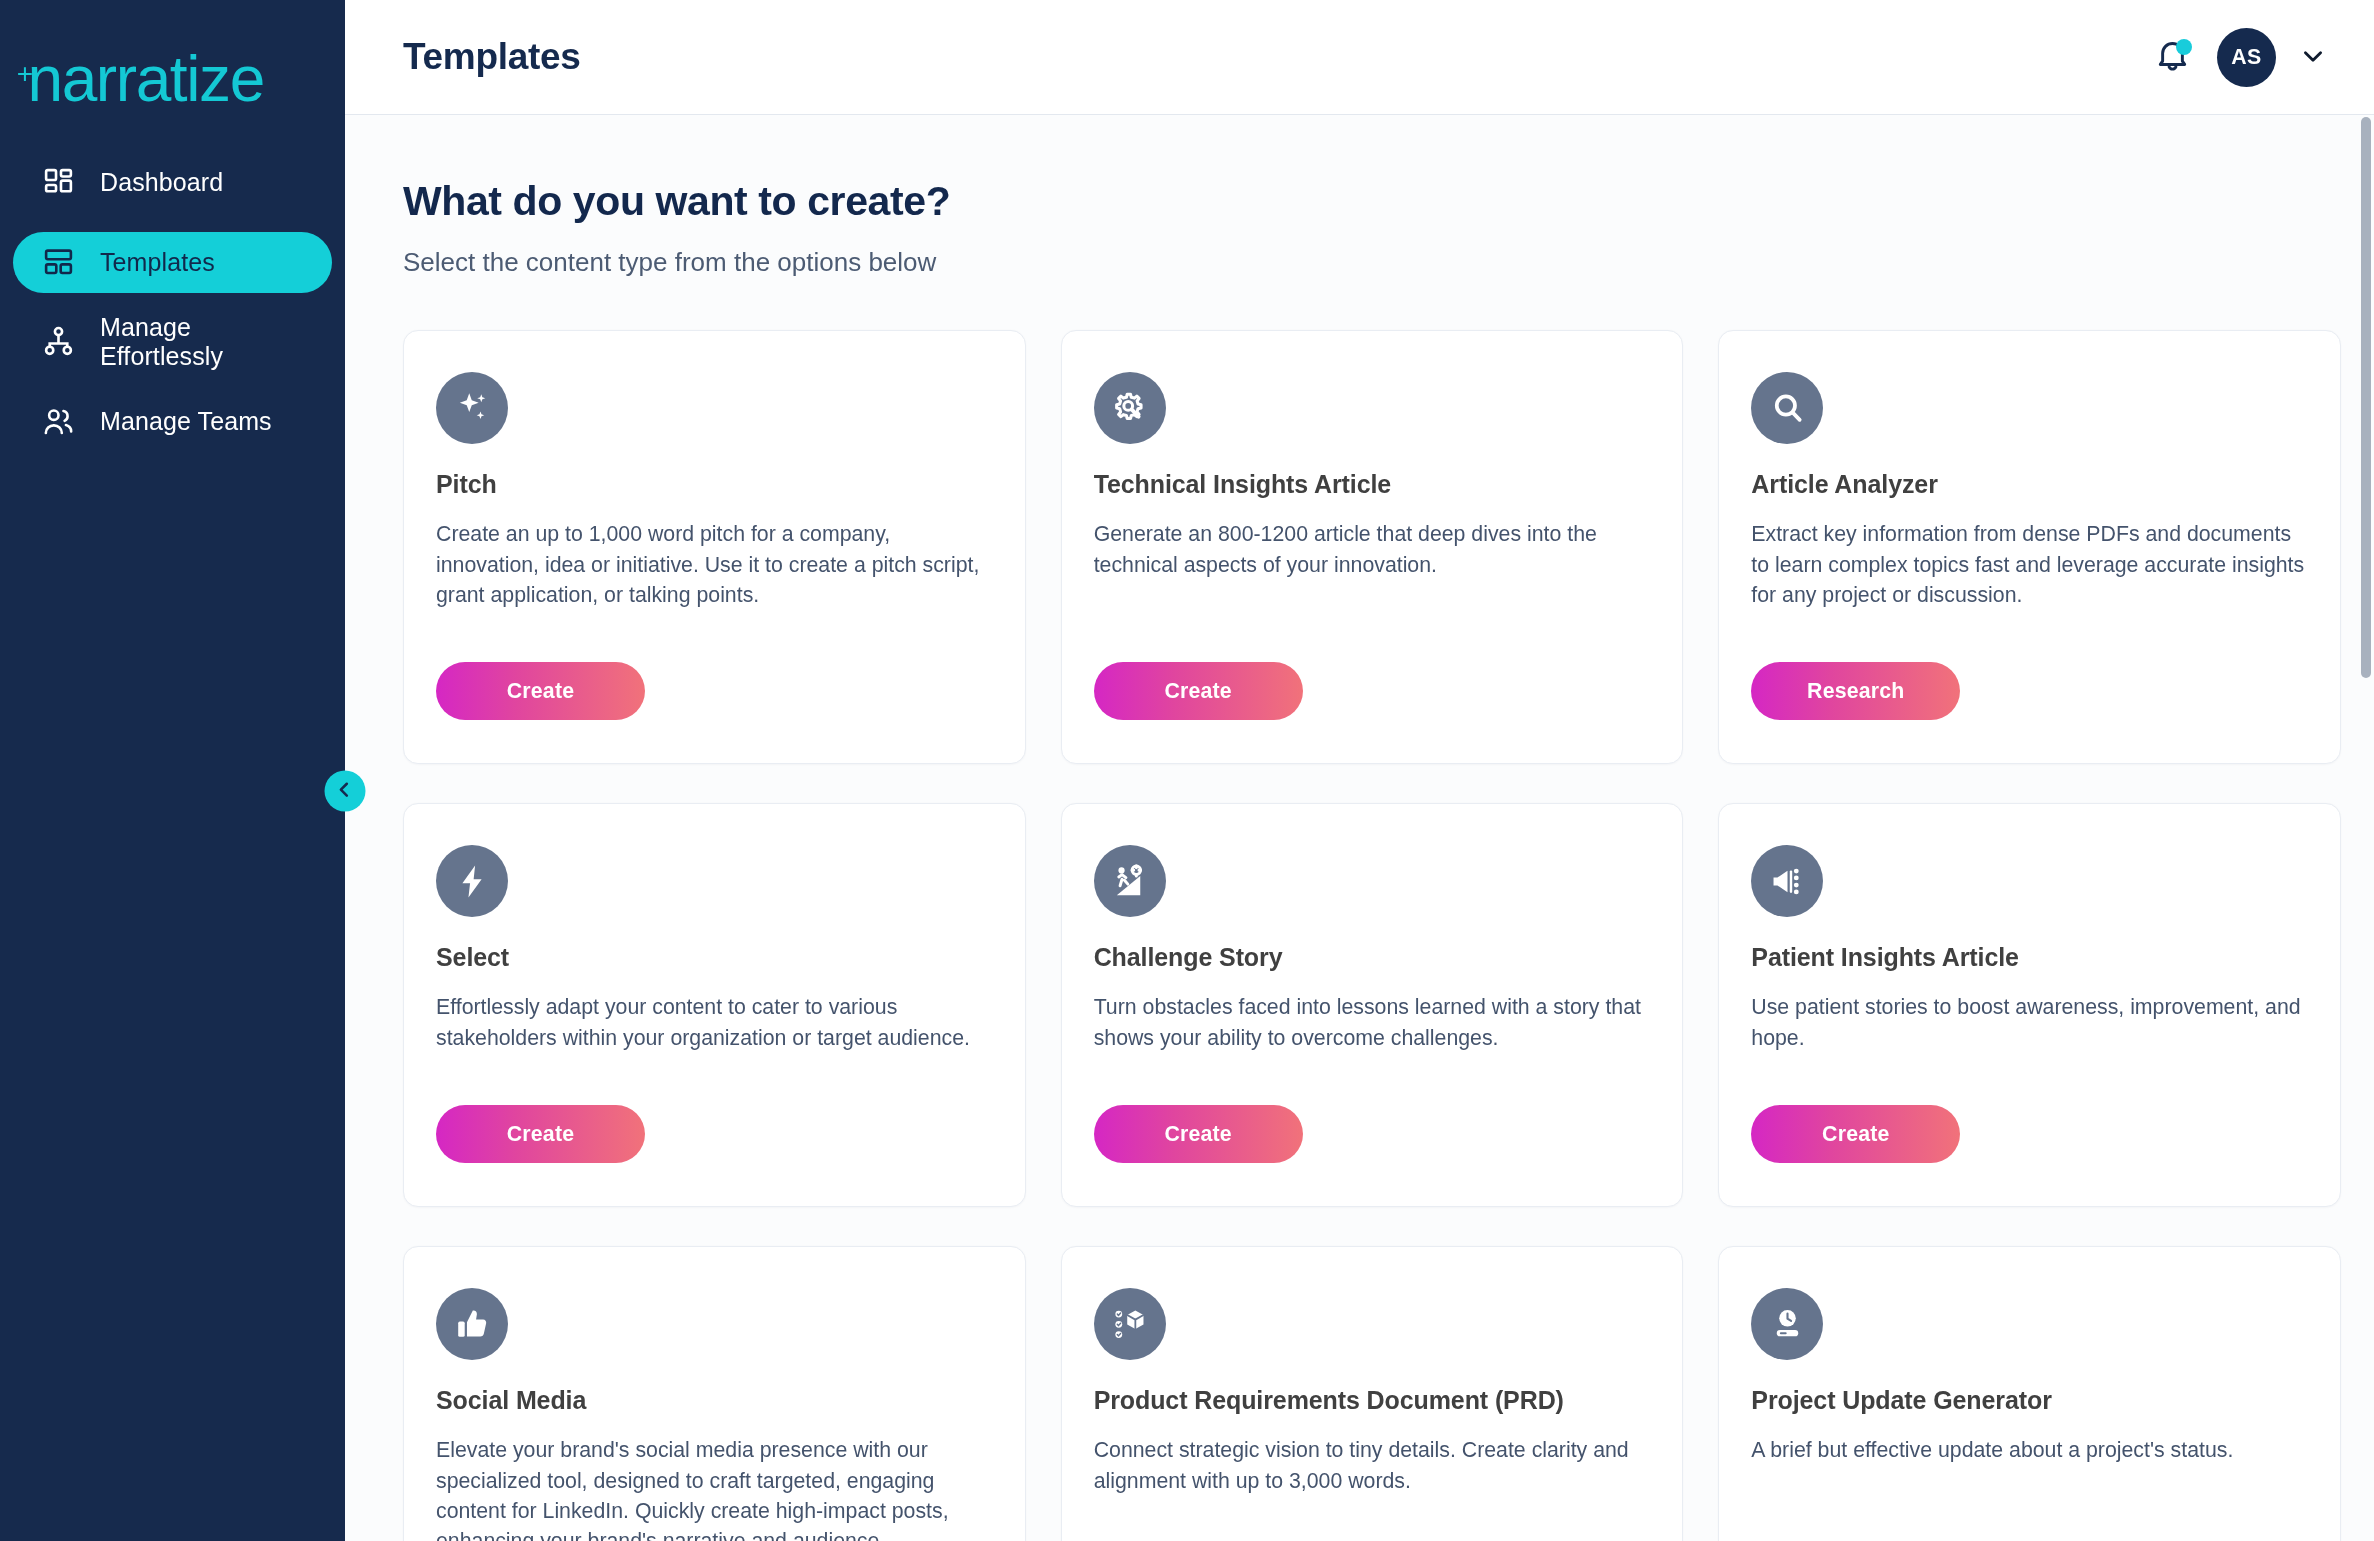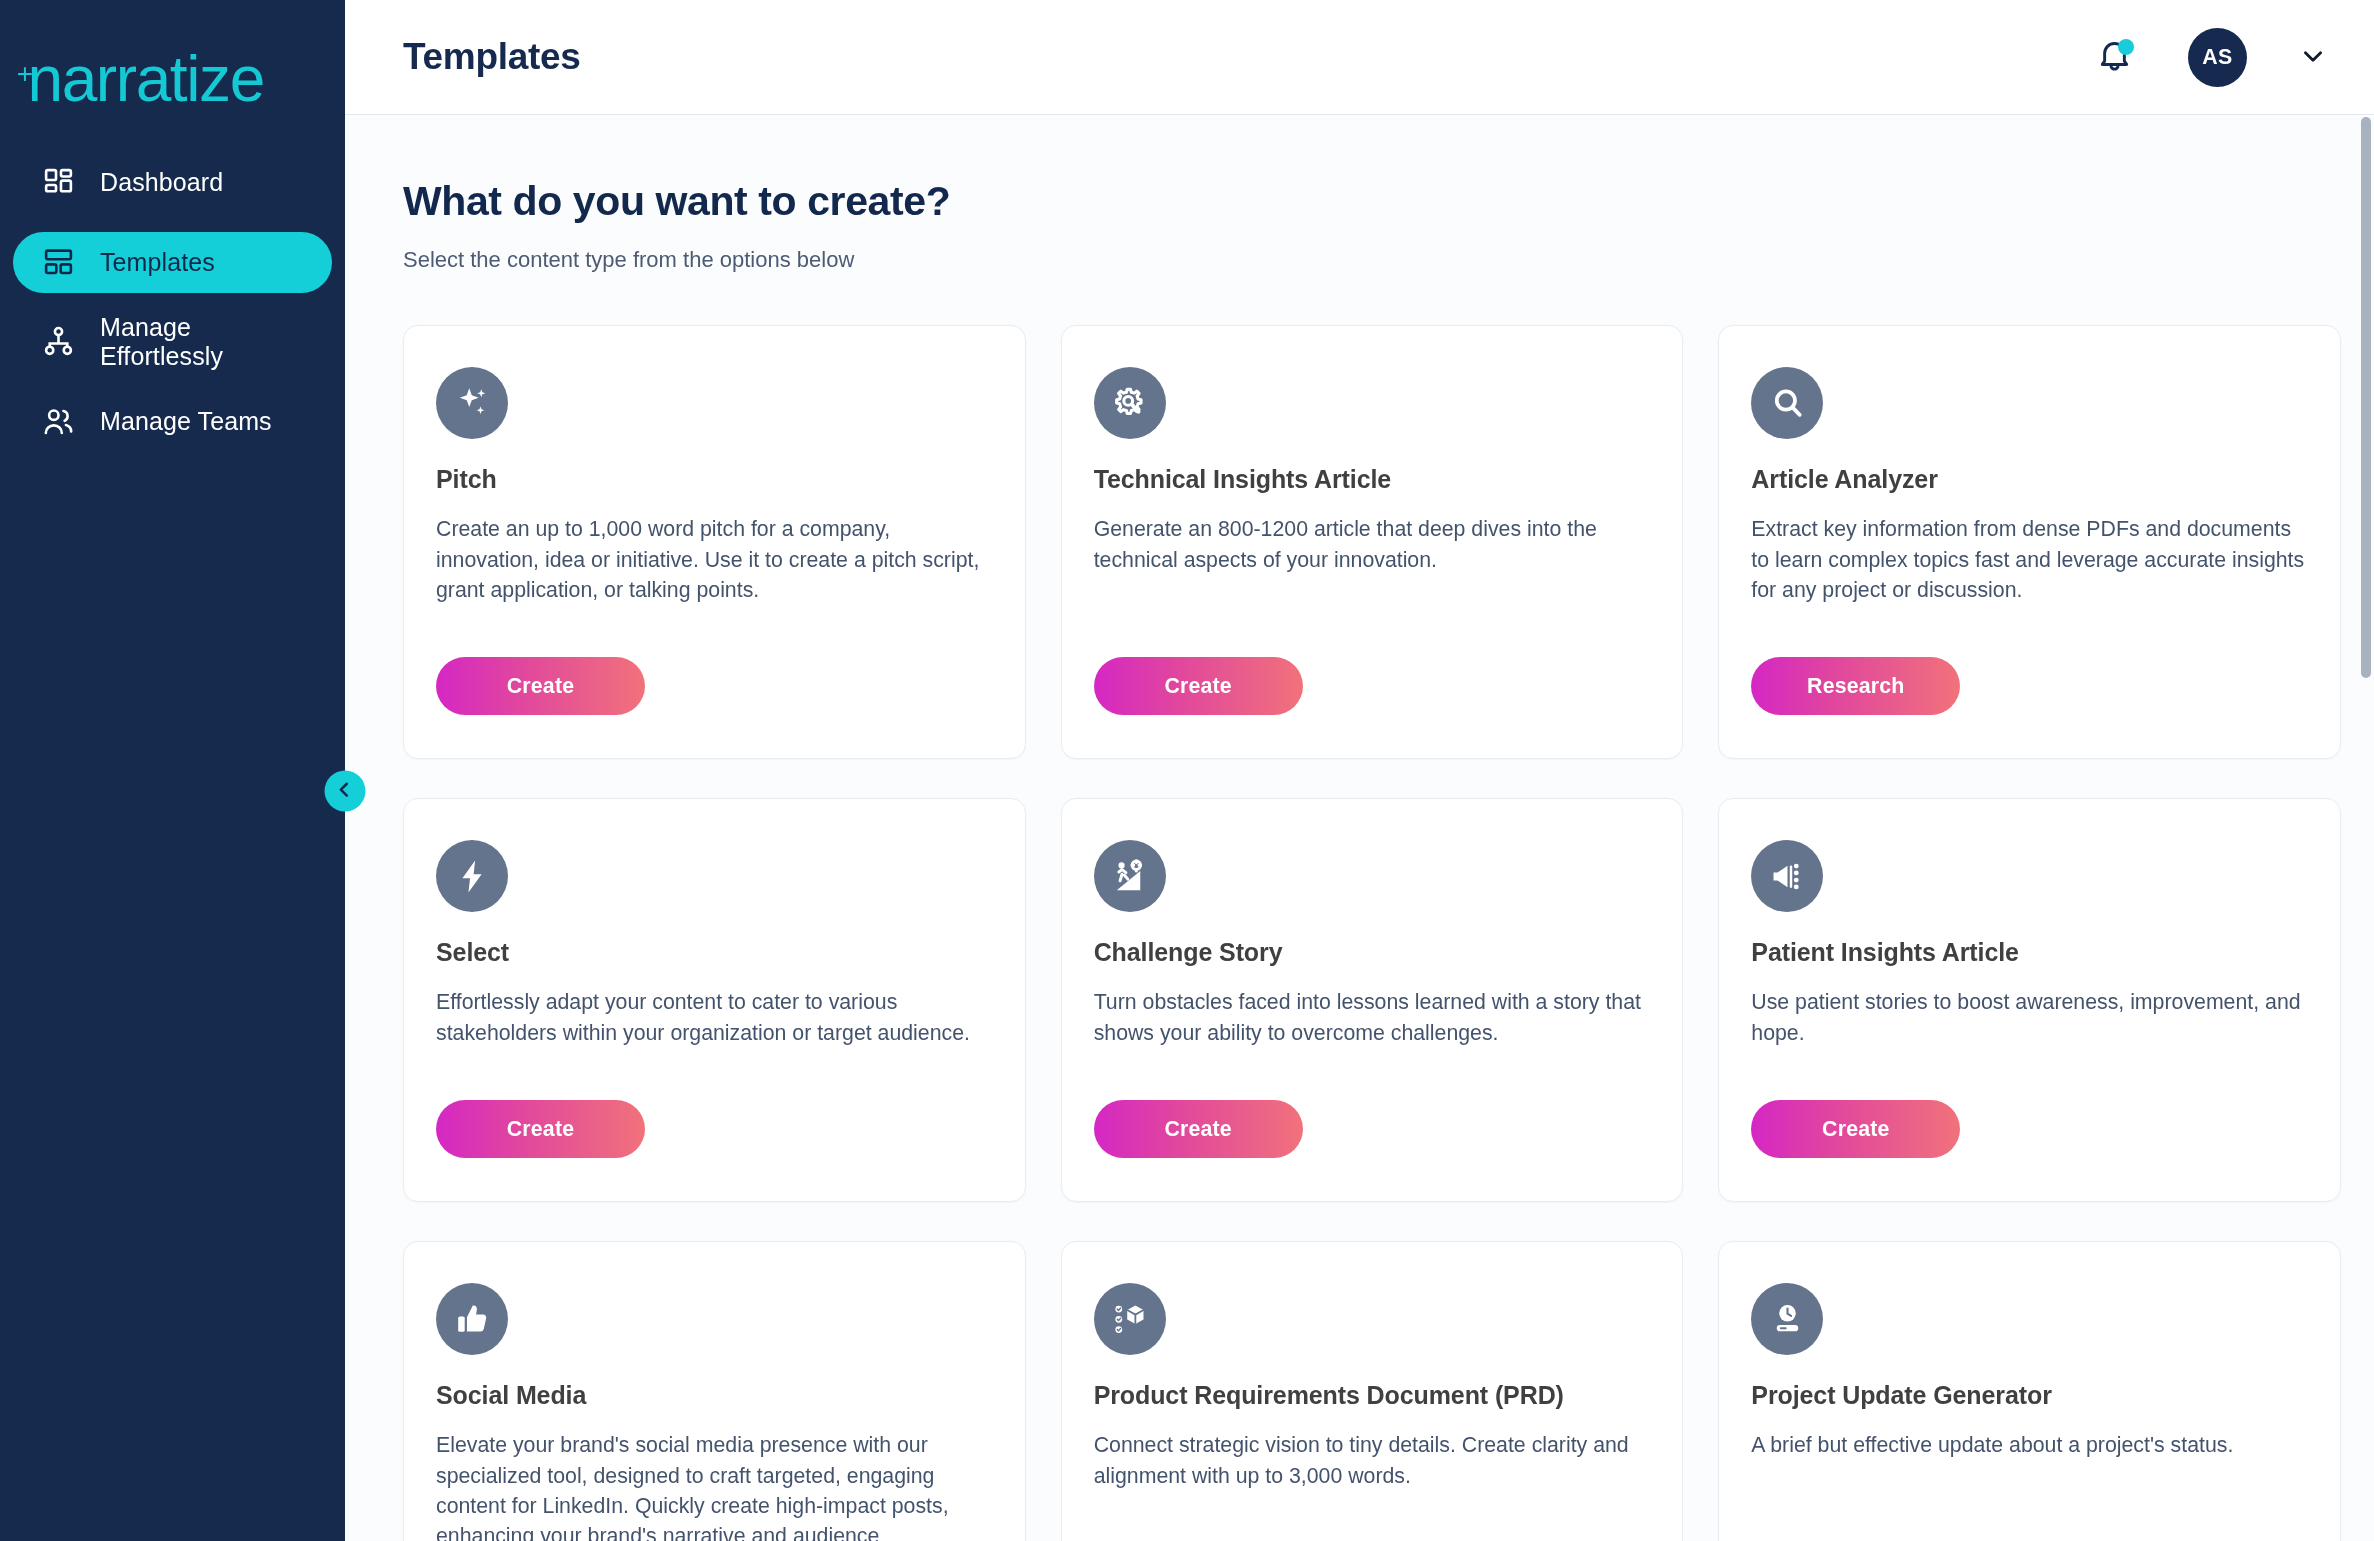--- a/index.html
+++ b/index.html
@@ -127,21 +127,21 @@
   }
   .page-title {
     font-size: 37px;
     font-weight: 700;
     color: #152a4e;
     letter-spacing: -0.3px;
   }
   .topbar-right {
     display: flex;
     align-items: center;
-    gap: 52px;
+    gap: 23px;
   }
   .bell {
     position: relative;
     width: 43px; height: 43px;
     display: flex; align-items: center; justify-content: center;
     cursor: pointer;
   }
   .bell svg { width: 37px; height: 37px; }
   .bell-dot {
     position: absolute;
@@ -177,21 +177,21 @@
   }
   .heading {
     font-size: 41px;
     font-weight: 700;
     color: #132murky;
     color: #13284d;
     letter-spacing: -0.4px;
   }
   .subheading {
     margin-top: 22px;
-    font-size: 22px;
+    font-size: 26px;
     color: #4c5b73;
   }
 
   .grid {
     margin-top: 52px;
     display: grid;
     grid-template-columns: repeat(3, 1fr);
     gap: 39px 35px;
   }
 

